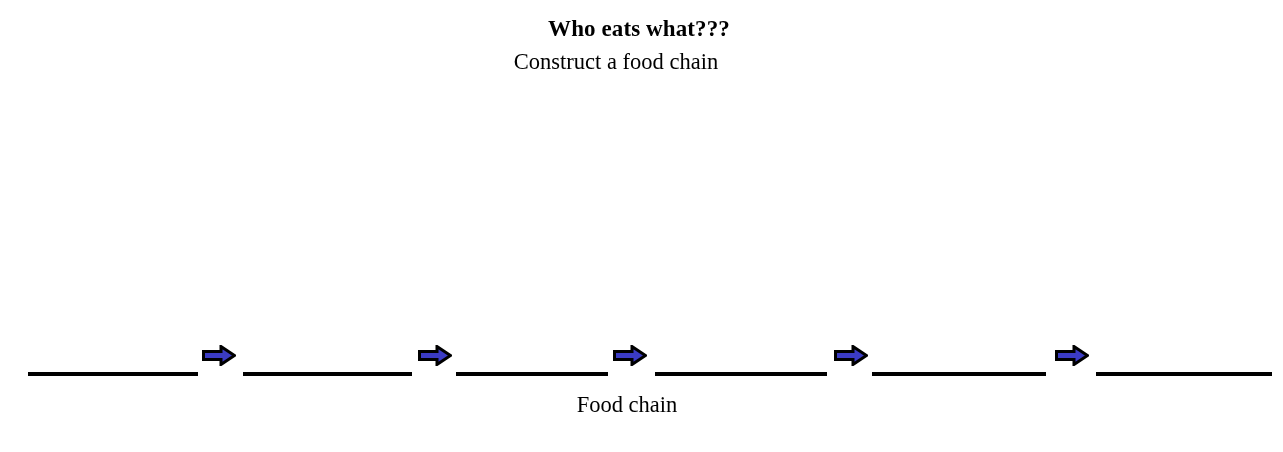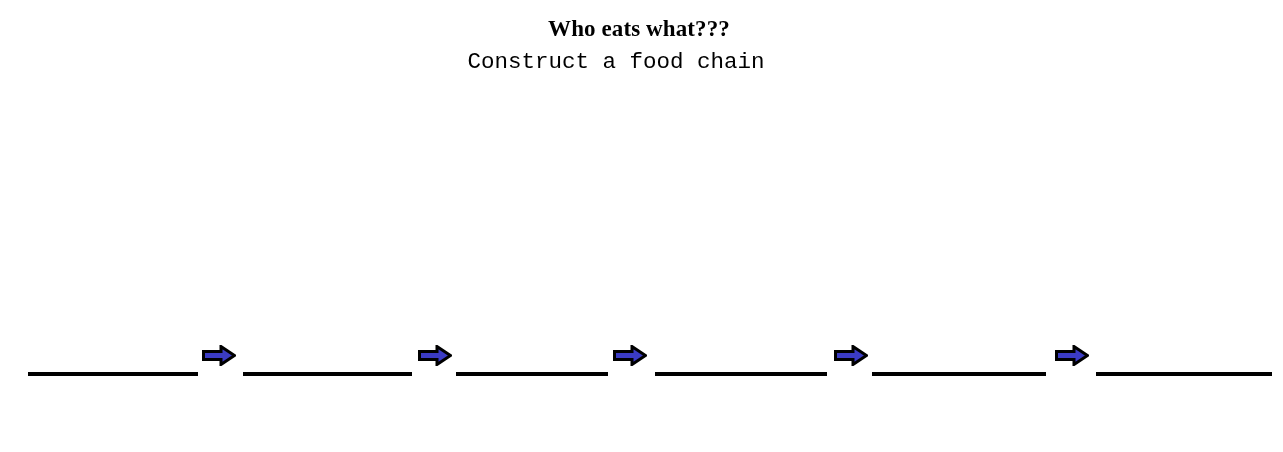--- a/index.html
+++ b/index.html
@@ -39,21 +39,20 @@
   .subtitle {
     position: absolute;
     left: 0;
     top: 49px;
     width: 1232px;
     text-align: center;
     font-size: 22.5px;
     font-weight: normal;
     line-height: 26px;
     white-space: nowrap;
-    font-family: Liberation Mono, monospace;
   }
 
   
   .chain-row {
     position: absolute;
     left: 0;
     top: 340px;
     width: 1283px;
     height: 40px;
   }
@@ -122,14 +121,15 @@
           <path d="M1.5 6.5 L19 6.5 L19 1.5 L32.5 10.5 L19 19.5 L19 14.5 L1.5 14.5 Z" fill="#3b3bc4" stroke="#000000" stroke-width="3" stroke-linejoin="miter"></path>
         </svg>
       </div>
       <div class="chain-arrow" style="left: 1055px;">
         <svg viewBox="0 0 34 21" xmlns="http://www.w3.org/2000/svg">
           <path d="M1.5 6.5 L19 6.5 L19 1.5 L32.5 10.5 L19 19.5 L19 14.5 L1.5 14.5 Z" fill="#3b3bc4" stroke="#000000" stroke-width="3" stroke-linejoin="miter"></path>
         </svg>
       </div>
     </div>
 
+  <div class="caption">Food chain</div>
 
 </div>
 
 </body></html>

